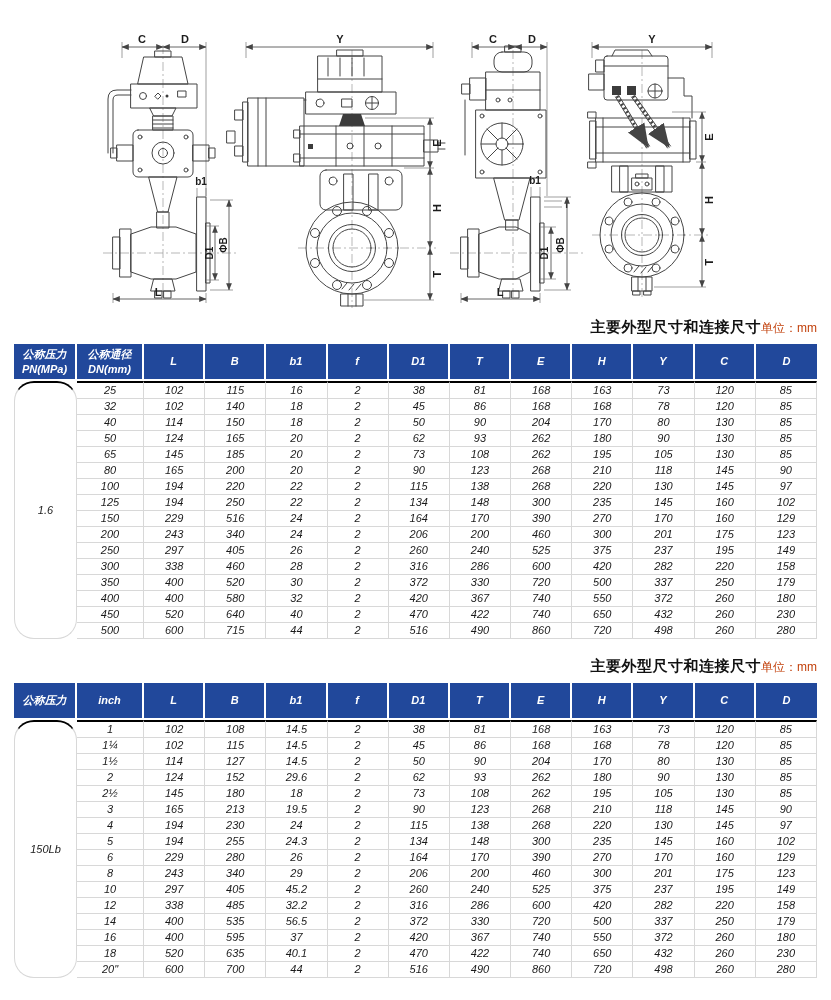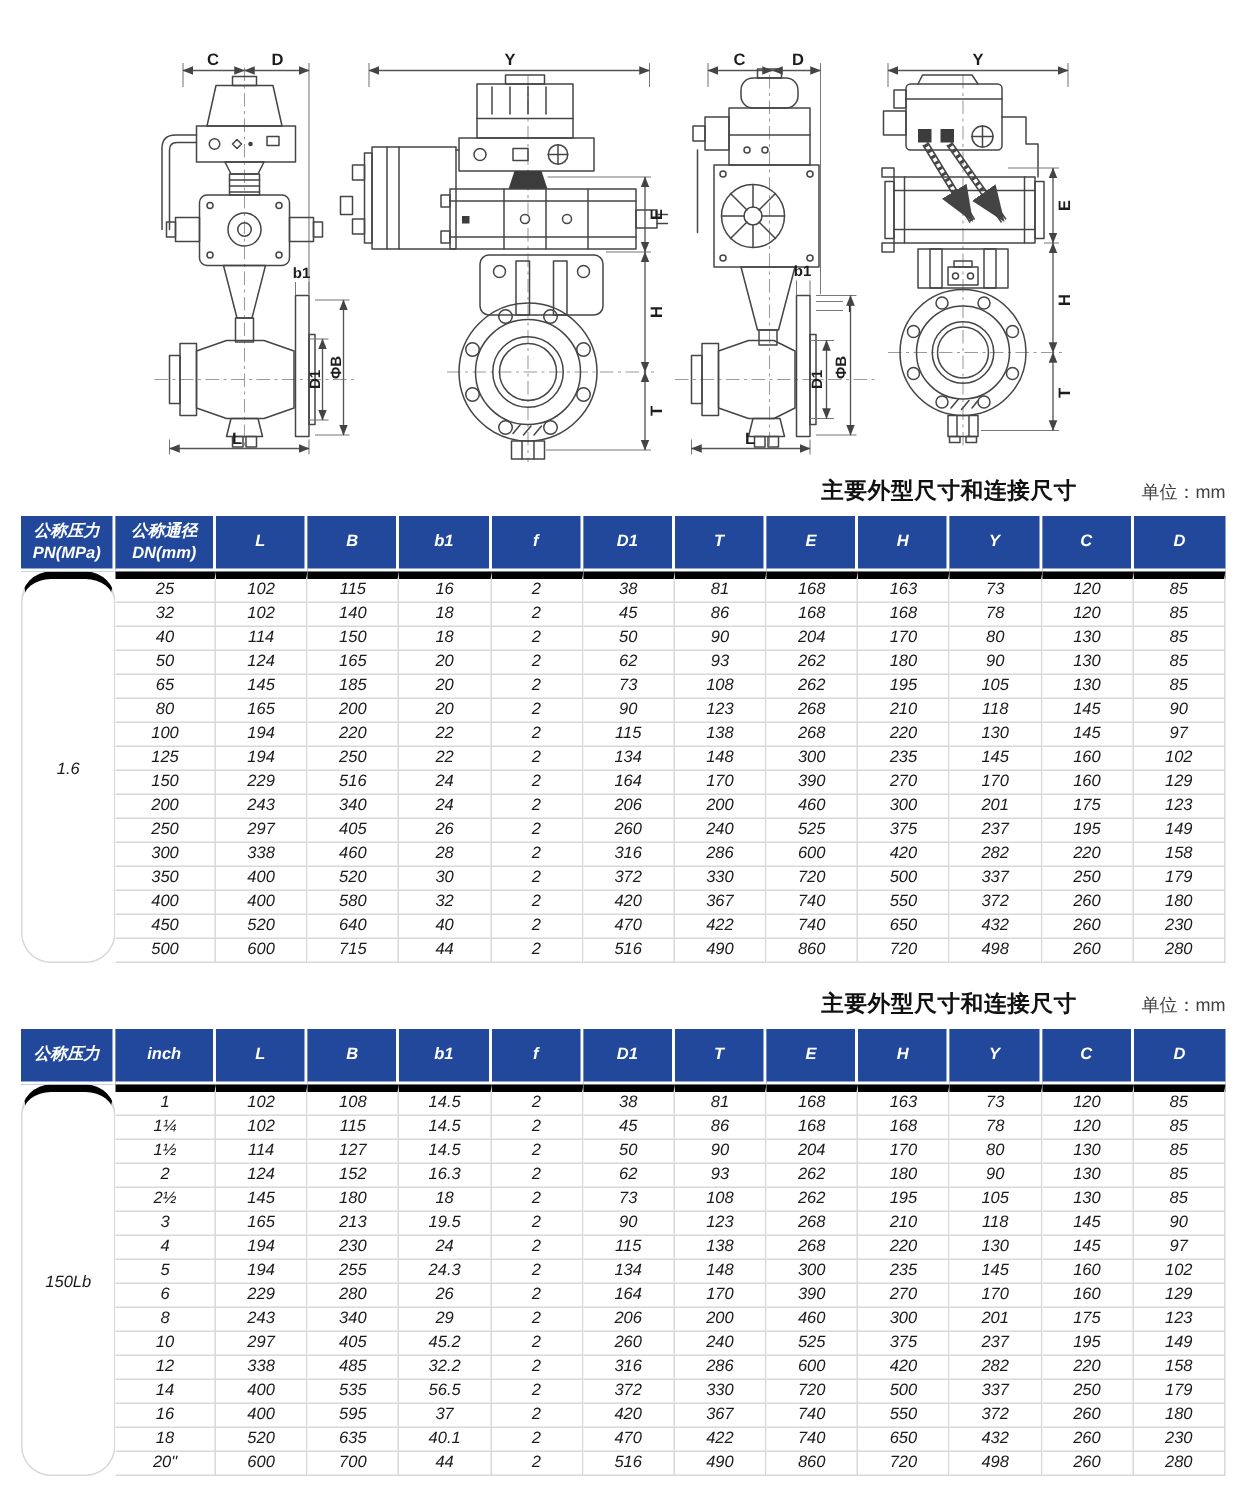--- a/index.html
+++ b/index.html
@@ -1,31 +1,31 @@
 <!DOCTYPE html>
 <html><head>
 <meta charset="utf-8">
 <style>
   html,body{margin:0;padding:0;background:#ffffff;}
   .page{width:831px;height:1000px;background:#fff;font-family:"Liberation Sans",sans-serif;overflow:hidden;}
   .drawings{display:block;}
   .content{padding:0 14px;}
   .title-row{display:flex;justify-content:flex-end;align-items:flex-end;margin:10px 0 7px;}
   .title-row h2{margin:0;font-size:15px;font-weight:bold;color:#111;letter-spacing:.5px;}
-  .unit{font-size:12px;color:#404040;margin-left:43px;}
+  .unit{font-size:12px;color:#c2410c;}
   .mt{margin-top:18px;}
   table.dims{border-collapse:separate;border-spacing:0;width:100%;table-layout:fixed;font-style:italic;}
   table.dims th{background:#21489b;color:#fff;font-size:11px;font-weight:bold;text-align:center;
     vertical-align:middle;height:31px;padding:2px 0;border-right:2px solid #fff;border-bottom:2px solid #fff;line-height:1.3;}
   table.dims th:last-child{border-right:none;}
   .th-pressure{width:61px;}
   .th-size{width:65px;}
   table.dims tbody td{font-size:11px;color:#1a1a1a;background:#fff;text-align:center;height:15px;
     padding:0;line-height:15px;border-right:1px solid #d8d8d8;border-bottom:1px solid #d8d8d8;}
-  table.dims tbody tr:first-child td{border-top:5px solid #000000;}
+  table.dims tbody tr:first-child td{border-top:2px solid #000000;}
   table.dims td.pressure-cell{border-left:1px solid #d8d8d8;border-radius:20px;}
   
   .ln{stroke:#454545;stroke-width:1;fill:none;stroke-linejoin:round;stroke-linecap:round;}
   .fd{fill:#3c3c3c;stroke:none;}
   .cl{stroke:#9a9a9a;stroke-width:.7;stroke-dasharray:9 3 2 3;fill:none;}
   .dim{stroke:#555;stroke-width:.9;fill:none;}
   .ext{stroke:#777;stroke-width:.7;fill:none;}
   .spr{stroke:#454545;stroke-width:3;stroke-dasharray:2 2.5;fill:none;}
   .lbl{font:bold 11px "Liberation Sans",sans-serif;fill:#1c1c1c;}
   .sm{font:bold 10px "Liberation Sans",sans-serif;fill:#1c1c1c;}
@@ -706,21 +706,21 @@
             <td>204</td>
             <td>170</td>
             <td>80</td>
             <td>130</td>
             <td>85</td>
           </tr>
           <tr>
             <td>2</td>
             <td>124</td>
             <td>152</td>
-            <td>16.3</td>
+            <td>29.6</td>
             <td>2</td>
             <td>62</td>
             <td>93</td>
             <td>262</td>
             <td>180</td>
             <td>90</td>
             <td>130</td>
             <td>85</td>
           </tr>
           <tr>

